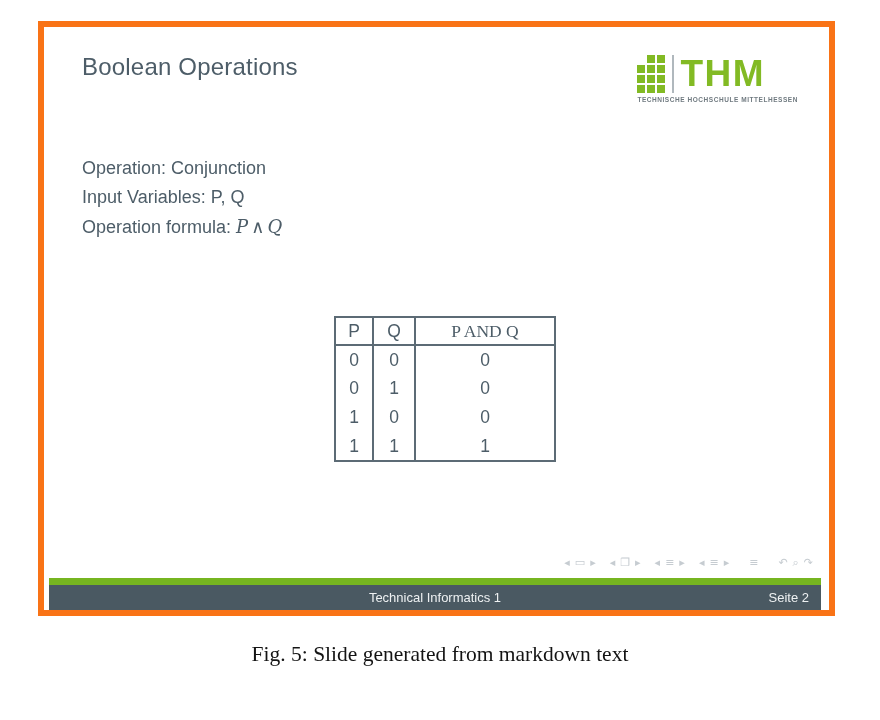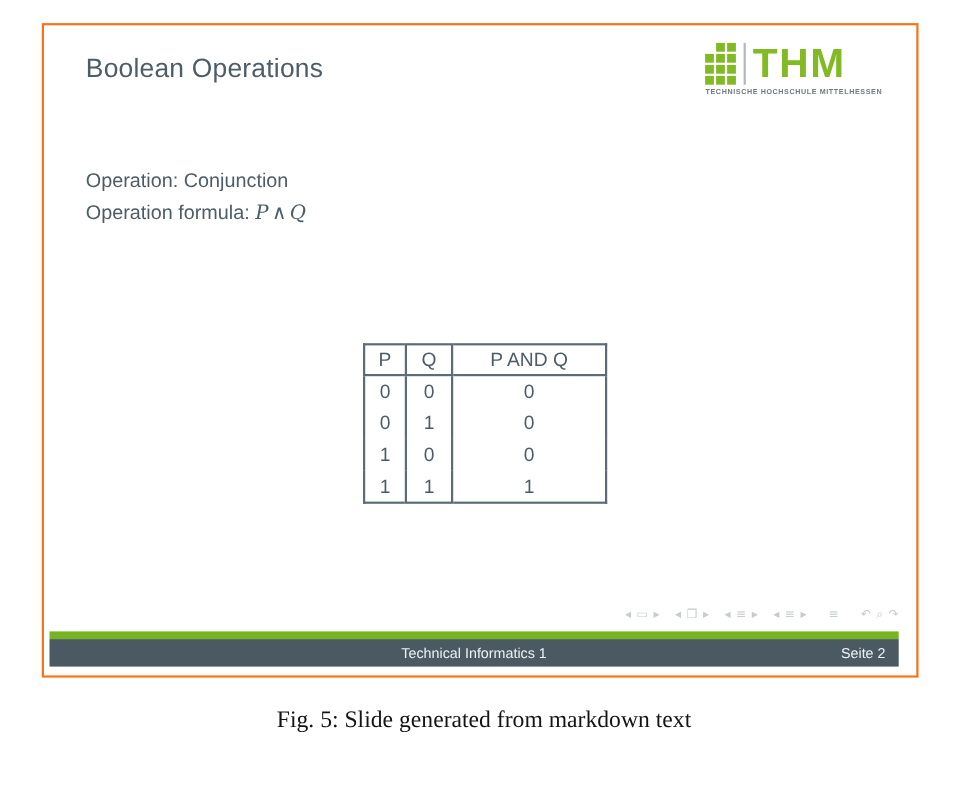--- a/index.html
+++ b/index.html
@@ -2,30 +2,30 @@
 <html><head>
 <meta charset="utf-8">
 <style>
   * { margin:0; padding:0; box-sizing:border-box; }
   html,body { width:880px; height:720px; background:#ffffff; overflow:hidden; }
   body { font-family:"Liberation Sans", sans-serif; position:relative; }
 
   
   .slide {
     position:absolute; left:38px; top:21px; width:797px; height:595px;
-    border:2px solid #f97316; background:#fff;
+    border:6px solid #f97316; background:#fff;
   }
 
   .slide-title {
     position:absolute; left:38px; top:26px;
     font-size:24px; color:#4d5d68; letter-spacing:0.2px;
   }
 
   
-  .thm-logo { position:absolute; right:31px; top:16px; }
+  .thm-logo { position:absolute; right:31px; top:28px; }
   .logo-row { display:flex; align-items:center; }
   .logo-squares {
     display:grid; grid-template-columns:repeat(3, 8px);
     grid-auto-rows:8px; gap:2px; width:28px; height:38px;
   }
   .logo-squares .sq { background:#82ba24; }
   .logo-squares .sq.empty { background:transparent; }
   .logo-sep { width:2px; height:38px; background:#b0b8bd; margin:0 6px 0 7px; }
   .logo-thm {
     font-size:37px; font-weight:900; color:#82ba24; line-height:38px;
@@ -48,21 +48,21 @@
   .truth-table-wrap { position:absolute; left:290px; top:289px; }
   table.truth-table {
     border-collapse:collapse; color:#4d5d68; font-size:17.5px;
     border:2px solid #5c6b75; text-align:center;
   }
   table.truth-table th { font-weight:normal; height:28px; border-bottom:2px solid #5c6b75; }
   table.truth-table td { height:29px; }
   table.truth-table th + th, table.truth-table td + td { border-left:2px solid #5c6b75; }
   table.truth-table .col-p { width:38px; }
   table.truth-table .col-q { width:42px; }
-  table.truth-table .col-r { width:140px; }
+  table.truth-table .col-r { width:140px;font-family:Liberation Serif, serif; }
 
   
   .nav-symbols {
     position:absolute; right:16px; top:529px; display:flex; align-items:center;
     color:#c6ccd1; font-size:11px; font-family:"DejaVu Sans", sans-serif;
     user-select:none;
   }
   .nav-symbols span { display:inline-block; margin-left:5px; }
   .nav-symbols span.grp { margin-left:14px; }
   .nav-symbols span.big { margin-left:20px; }
@@ -113,20 +113,21 @@
           <div class="sq"></div>
       </div>
       <div class="logo-sep"></div>
       <div class="logo-thm">THM</div>
     </div>
     <div class="logo-sub">TECHNISCHE HOCHSCHULE MITTELHESSEN</div>
   </div>
 
   <div class="body-text">
     <div>Operation: Conjunction</div>
+    <div>Input Variables: P, Q</div>
     <div>
       <span>Operation formula:</span>
       <span class="formula">
         <span>P</span><span class="formula-op">∧</span><span>Q</span>
       </span>
     </div>
   </div>
 
   <div class="truth-table-wrap">
     <table class="truth-table">

